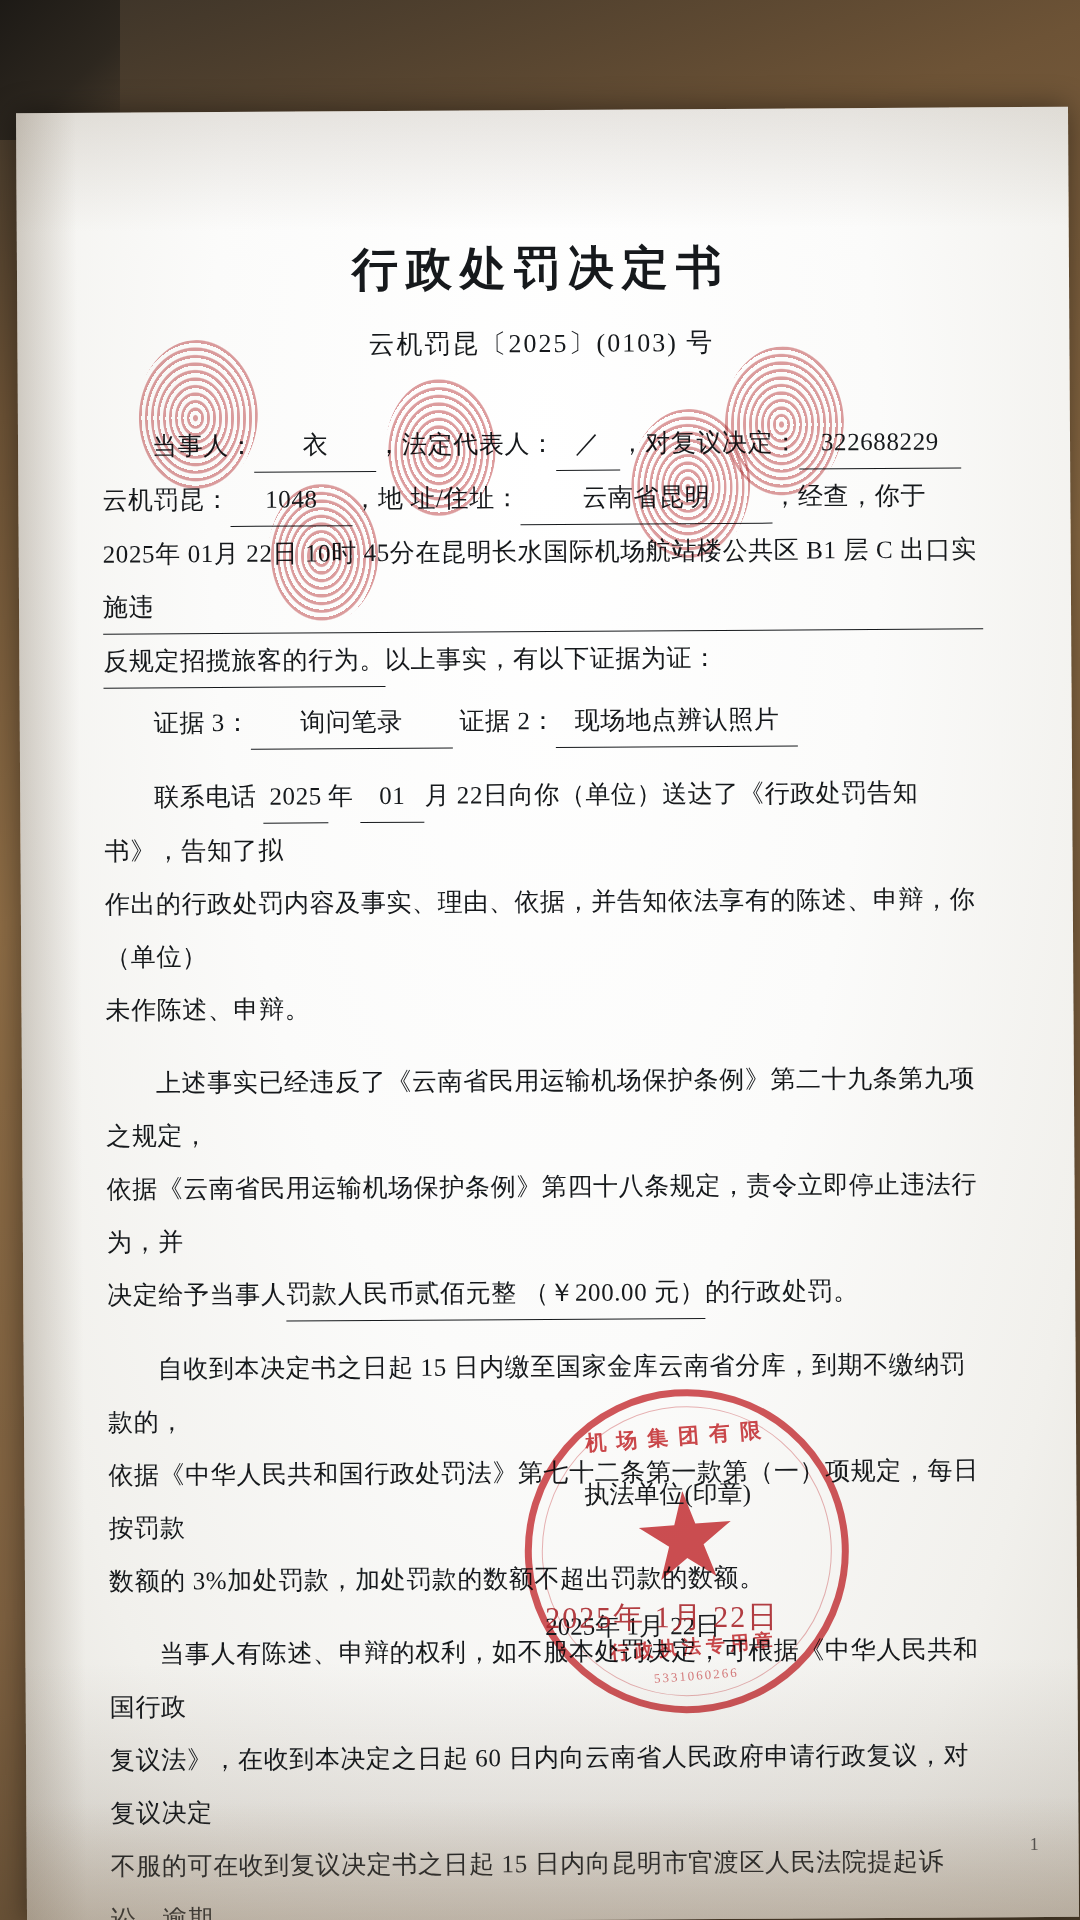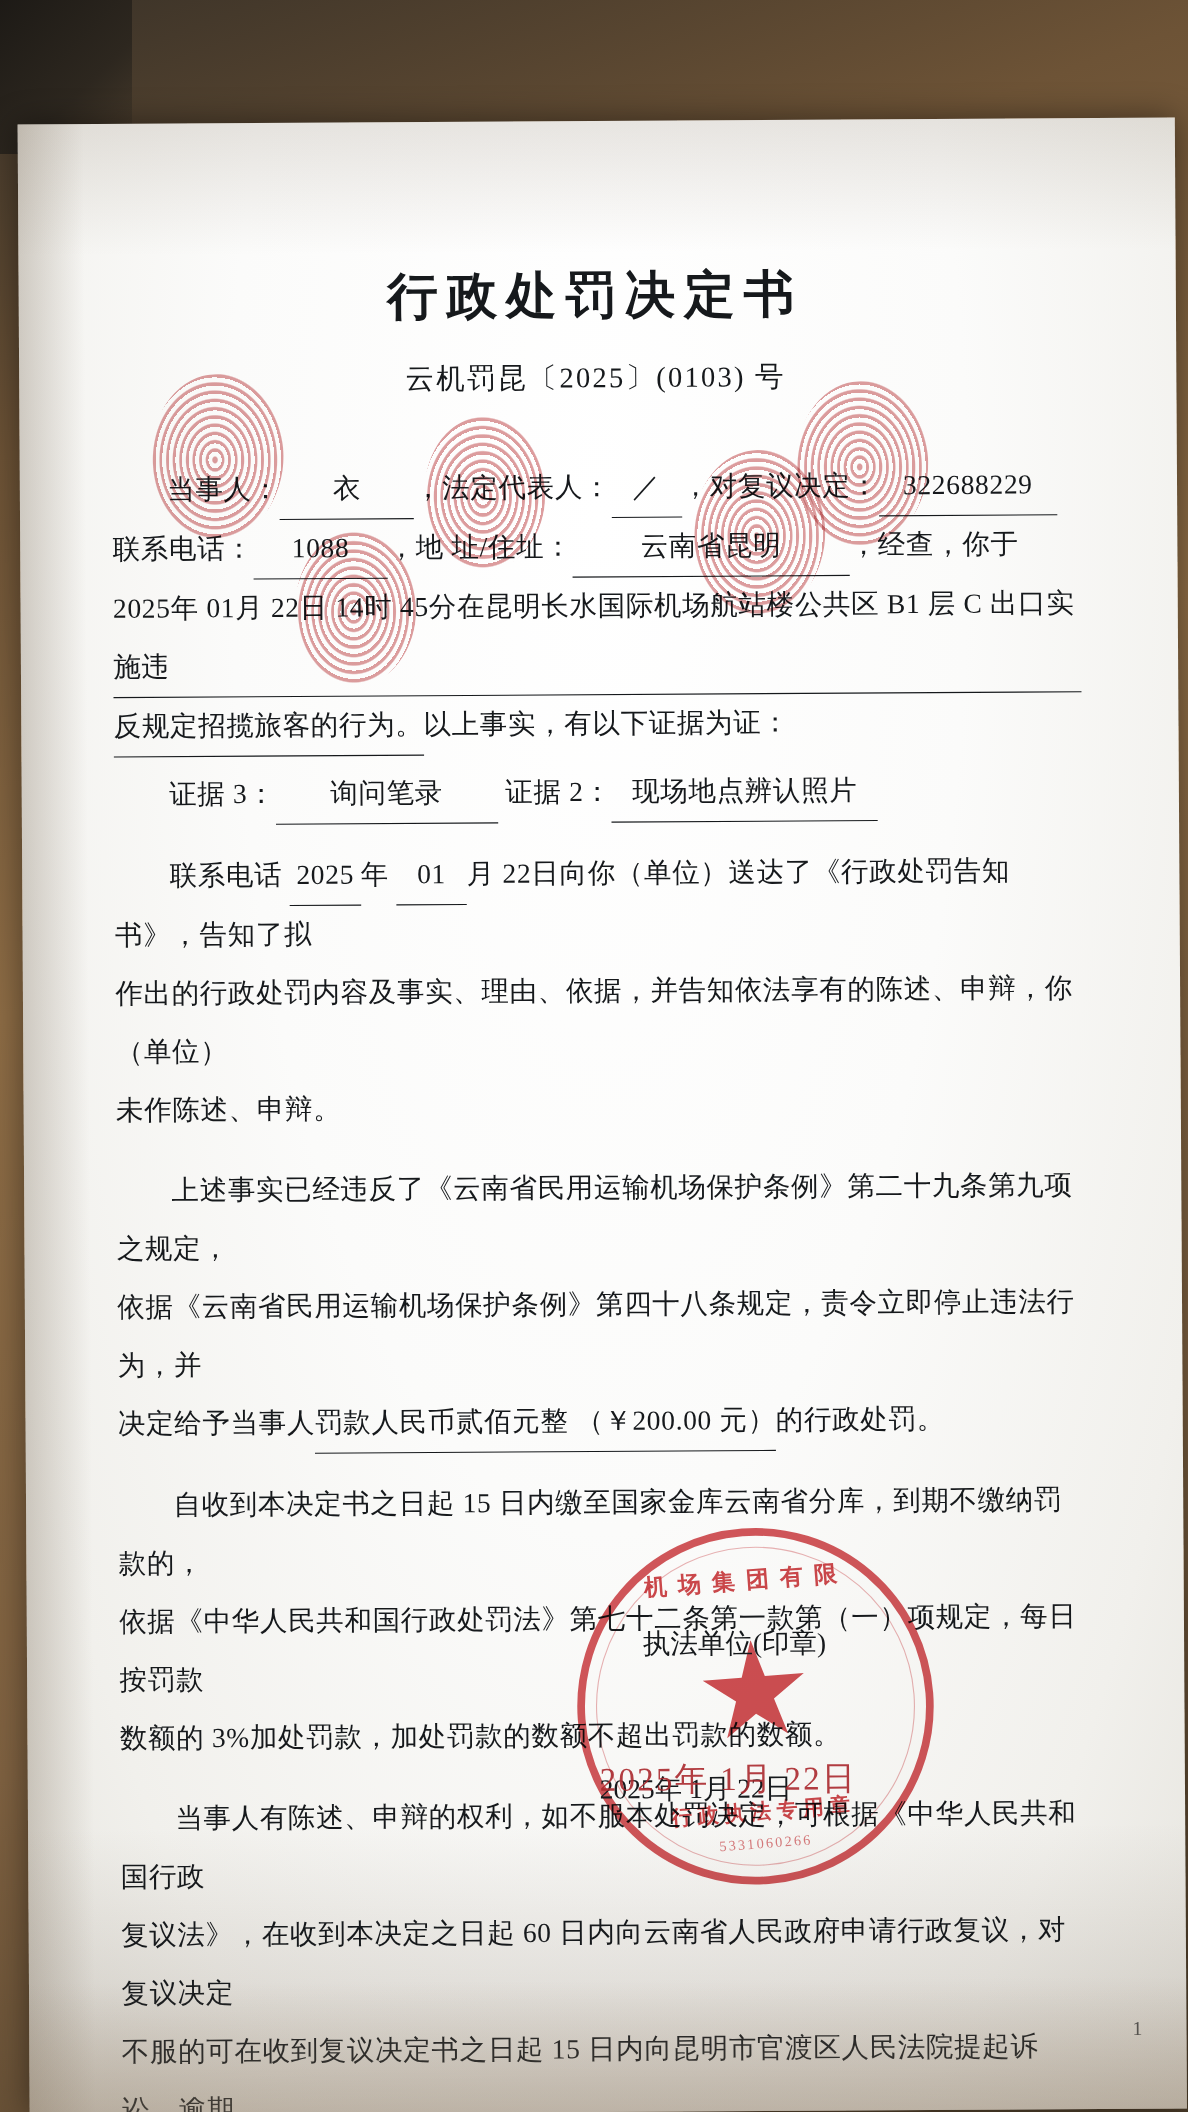--- a/index.html
+++ b/index.html
@@ -234,29 +234,29 @@
       <div class="doc-title">行政处罚决定书</div>
       <div class="doc-number">云机罚昆〔2025〕(0103) 号</div>
 
       
       <div class="para blk" style="margin-top:56px;">
         <span style="display:inline-block;width:50px;"></span><span>当事人：</span><span class="ul ul-mid">衣</span><span>，法定代表人：</span><span class="ul ul-sm">／</span><span>，对复议决定：</span><span class="ul ul-wide">322688229</span>
       </div>
 
       
       <div class="para">
-        <span>联系电话：</span><span class="ul ul-mid">1088</span><span>，地  址/住址：</span><span class="ul ul-wide" style="min-width:240px;">云南省昆明</span><span>，经查，你于</span>
+        <span>云机罚昆：</span><span class="ul ul-mid">1048</span><span>，地  址/住址：</span><span class="ul ul-wide" style="min-width:240px;">云南省昆明</span><span>，经查，你于</span>
       </div>
 
       
       <div class="para line-under" style="width:100%;">
         <span>2025</span><span>年</span>
         <span>01</span><span>月</span>
         <span>22</span><span>日</span>
-        <span>14</span><span>时</span>
+        <span>10</span><span>时</span>
         <span>45</span><span>分</span><span>在昆明长水国际机场航站楼公共区 B1 层 C 出口实施违</span>
       </div>
 
       
       <div class="para">
         <span class="line-under">反规定招揽旅客的行为。</span><span>以上事实，有以下证据为证：</span>
       </div>
 
       
       <div class="para" style="margin-top:8px;">

